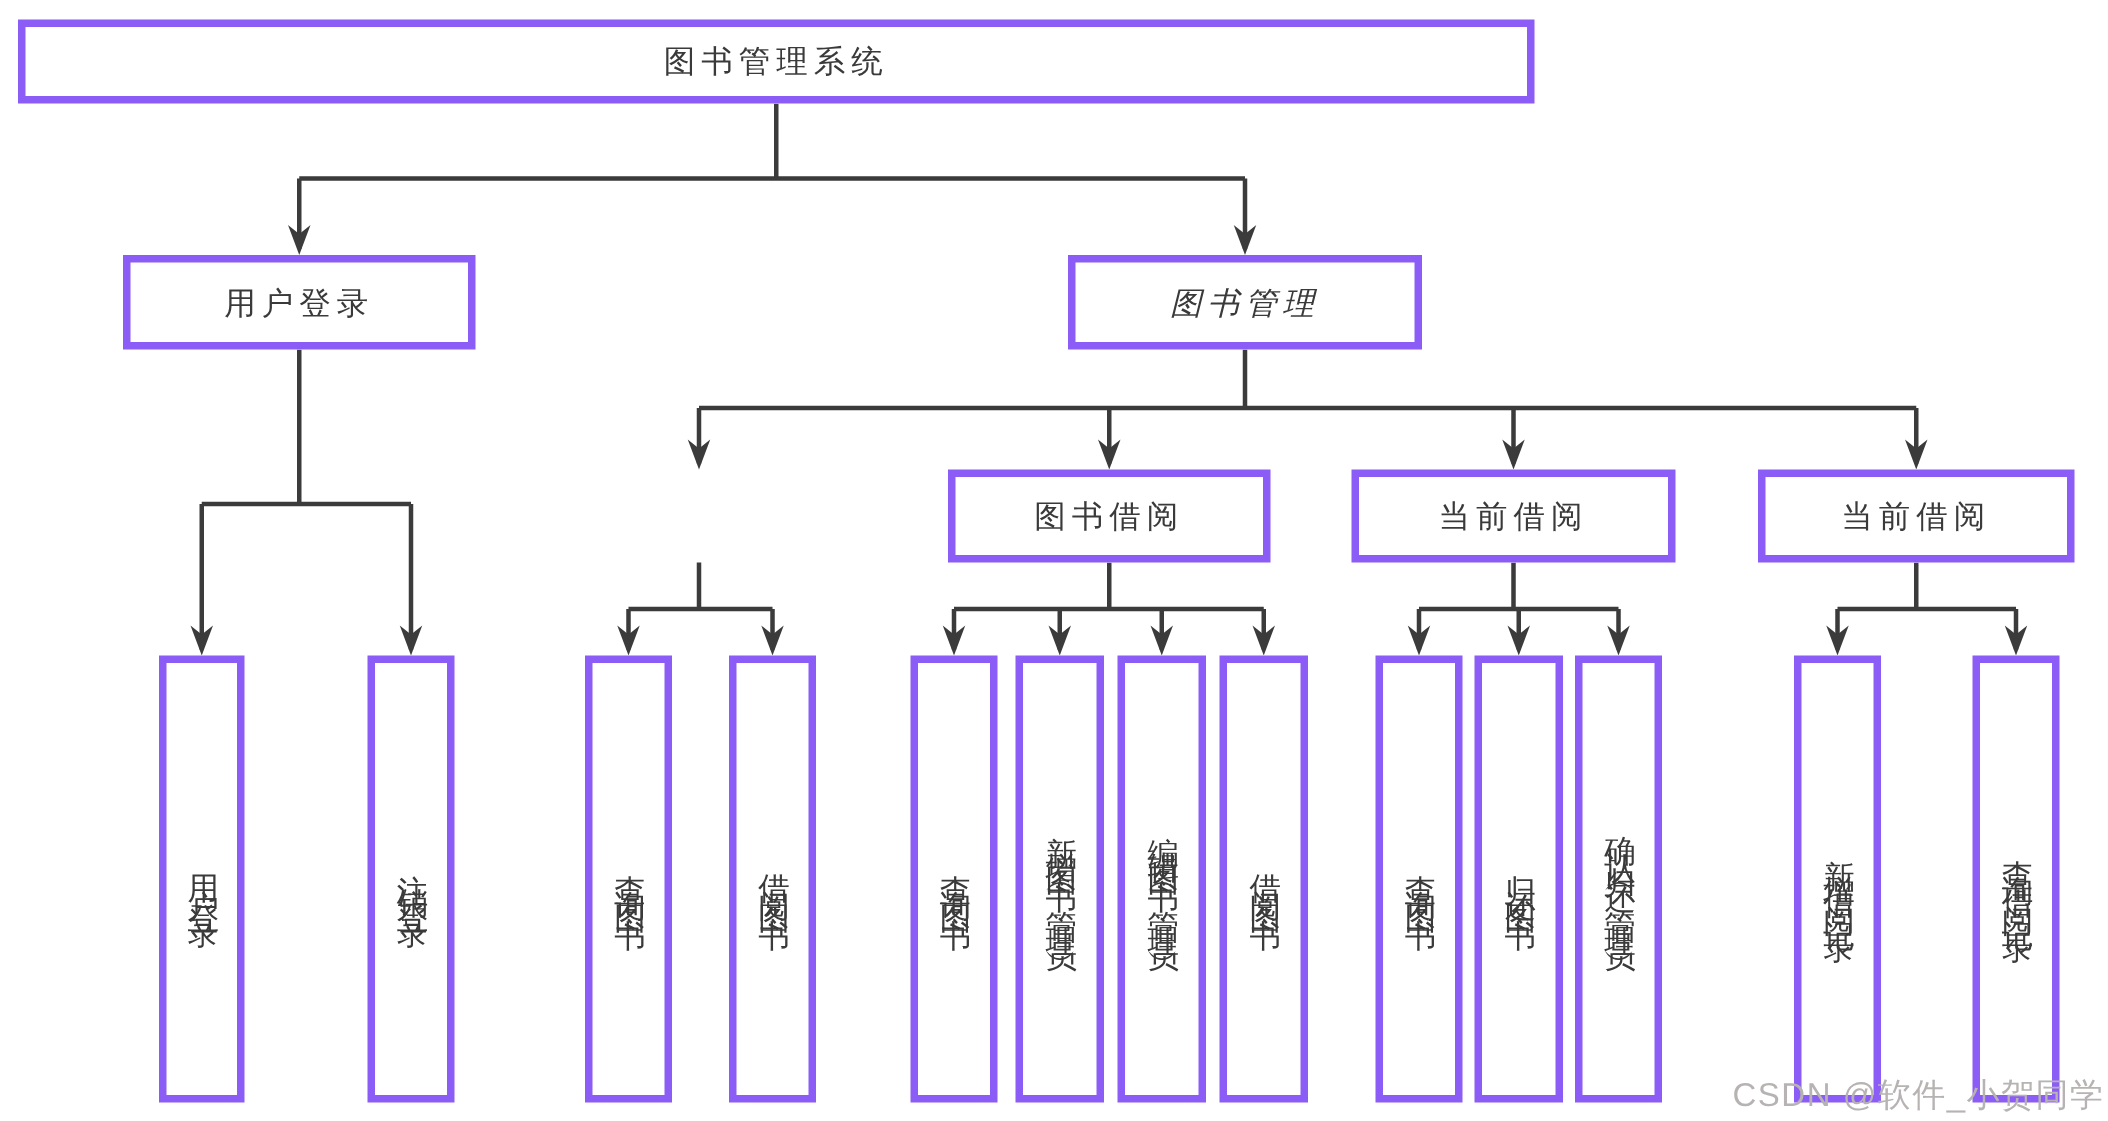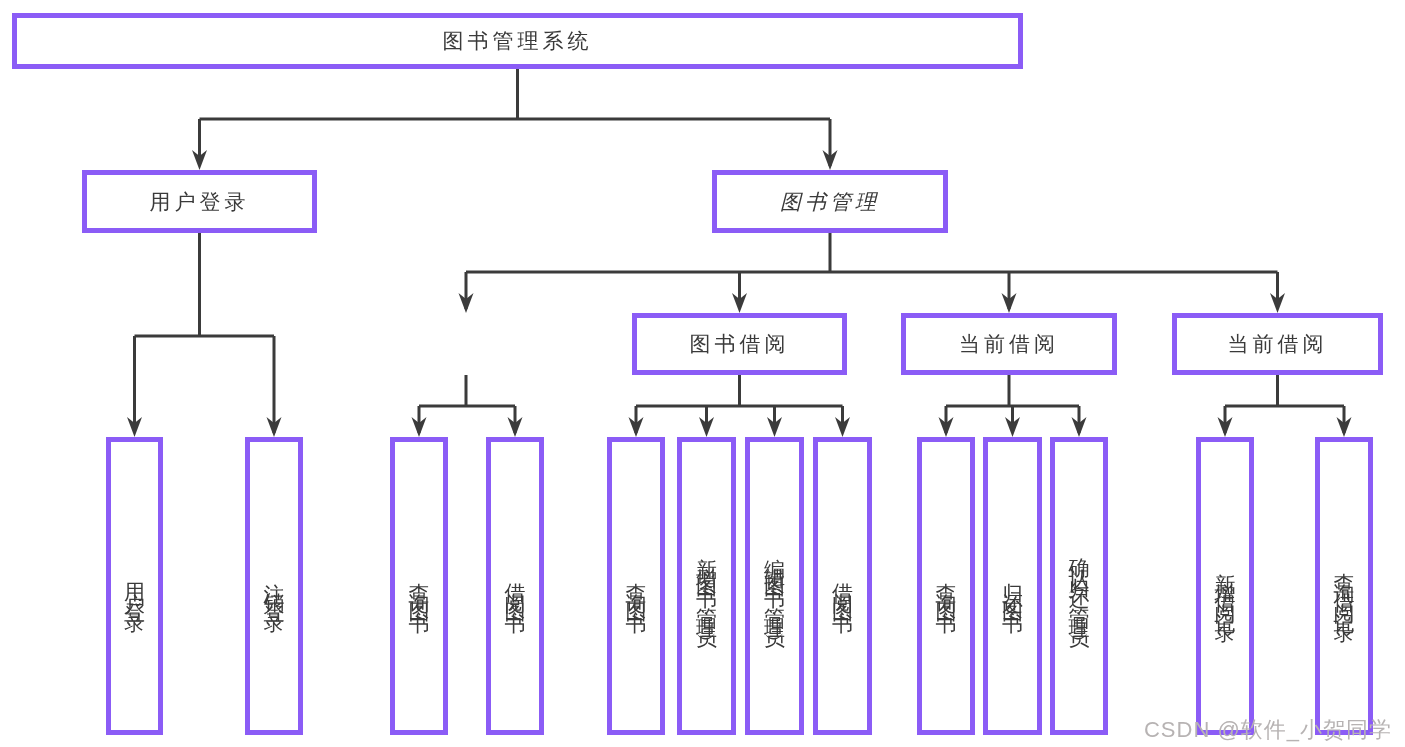--- a/index.html
+++ b/index.html
@@ -27,21 +27,21 @@
   }
   .box.v .lbl {
     writing-mode:vertical-lr;
     text-orientation:mixed;
     letter-spacing:10px;
     line-height:1.15;
     white-space:normal;
   }
   .watermark {
     position:absolute;
-    right:13px; bottom:2px;
+    right:2px; bottom:2px;
     font-size:22px;
     letter-spacing:1px;
     color:#b7b3b3;
   }
 </style>
 </head>
 <body>
 
 <div class="canvas">
 

